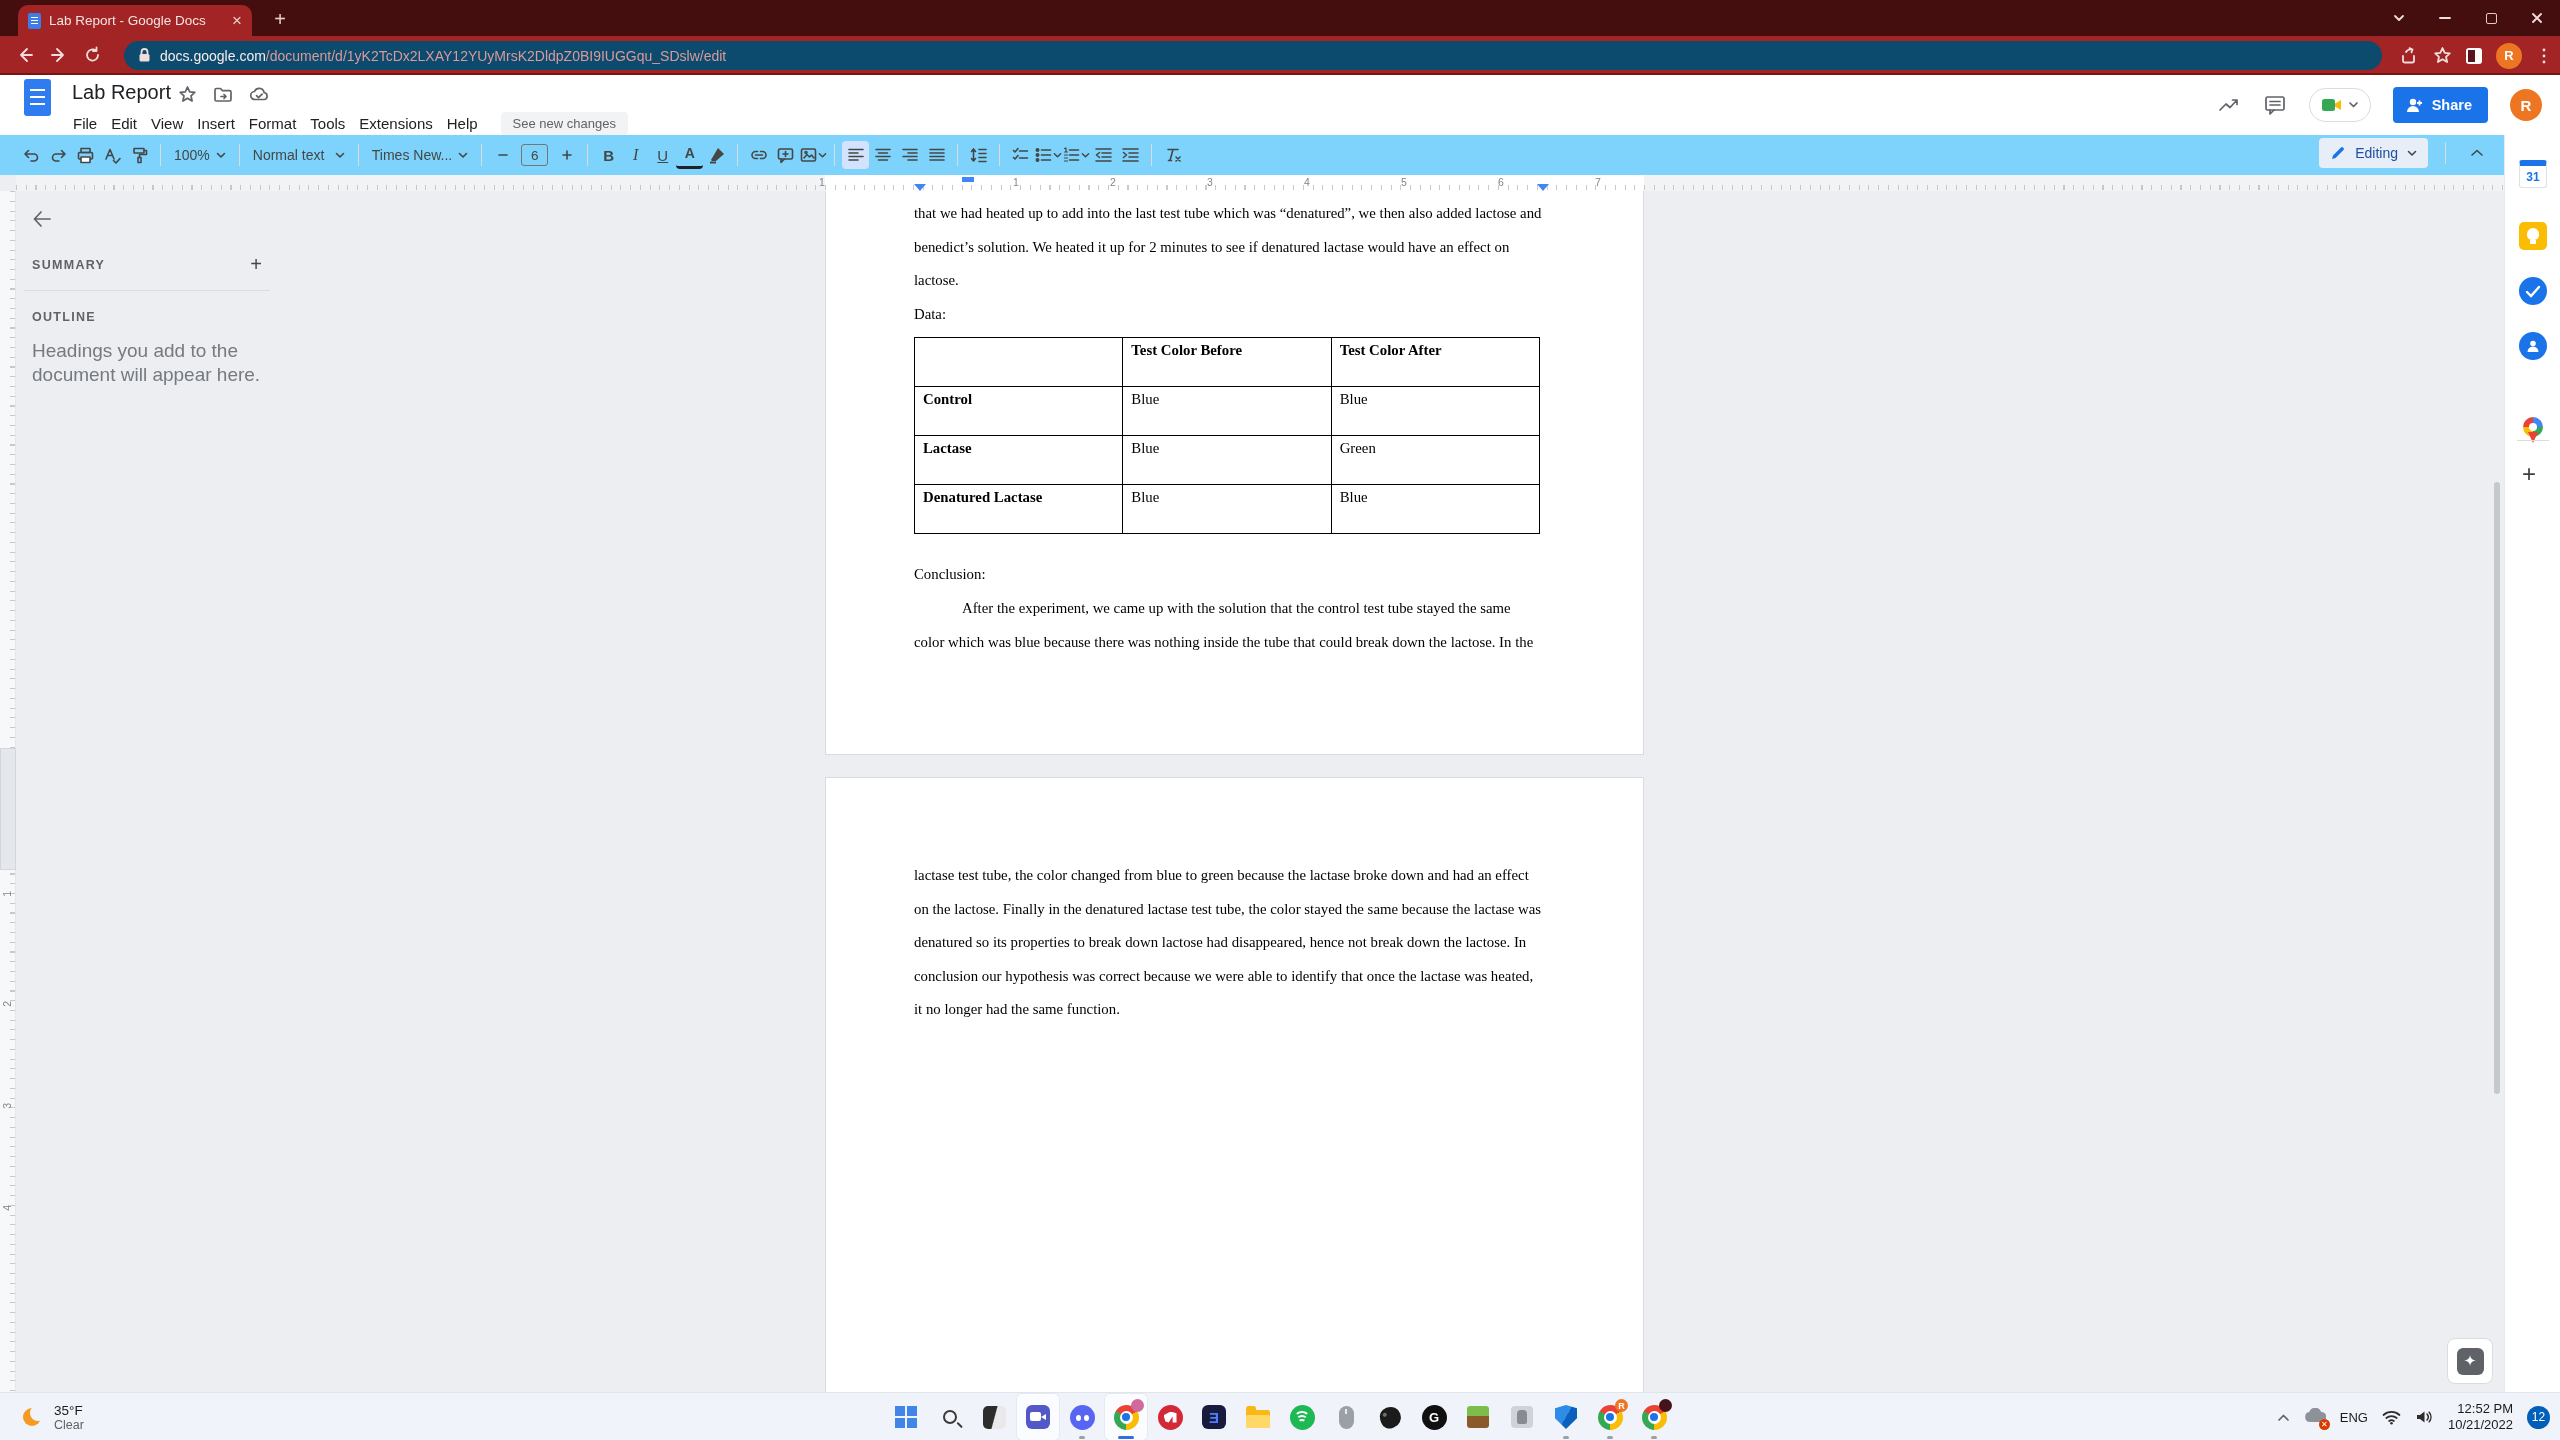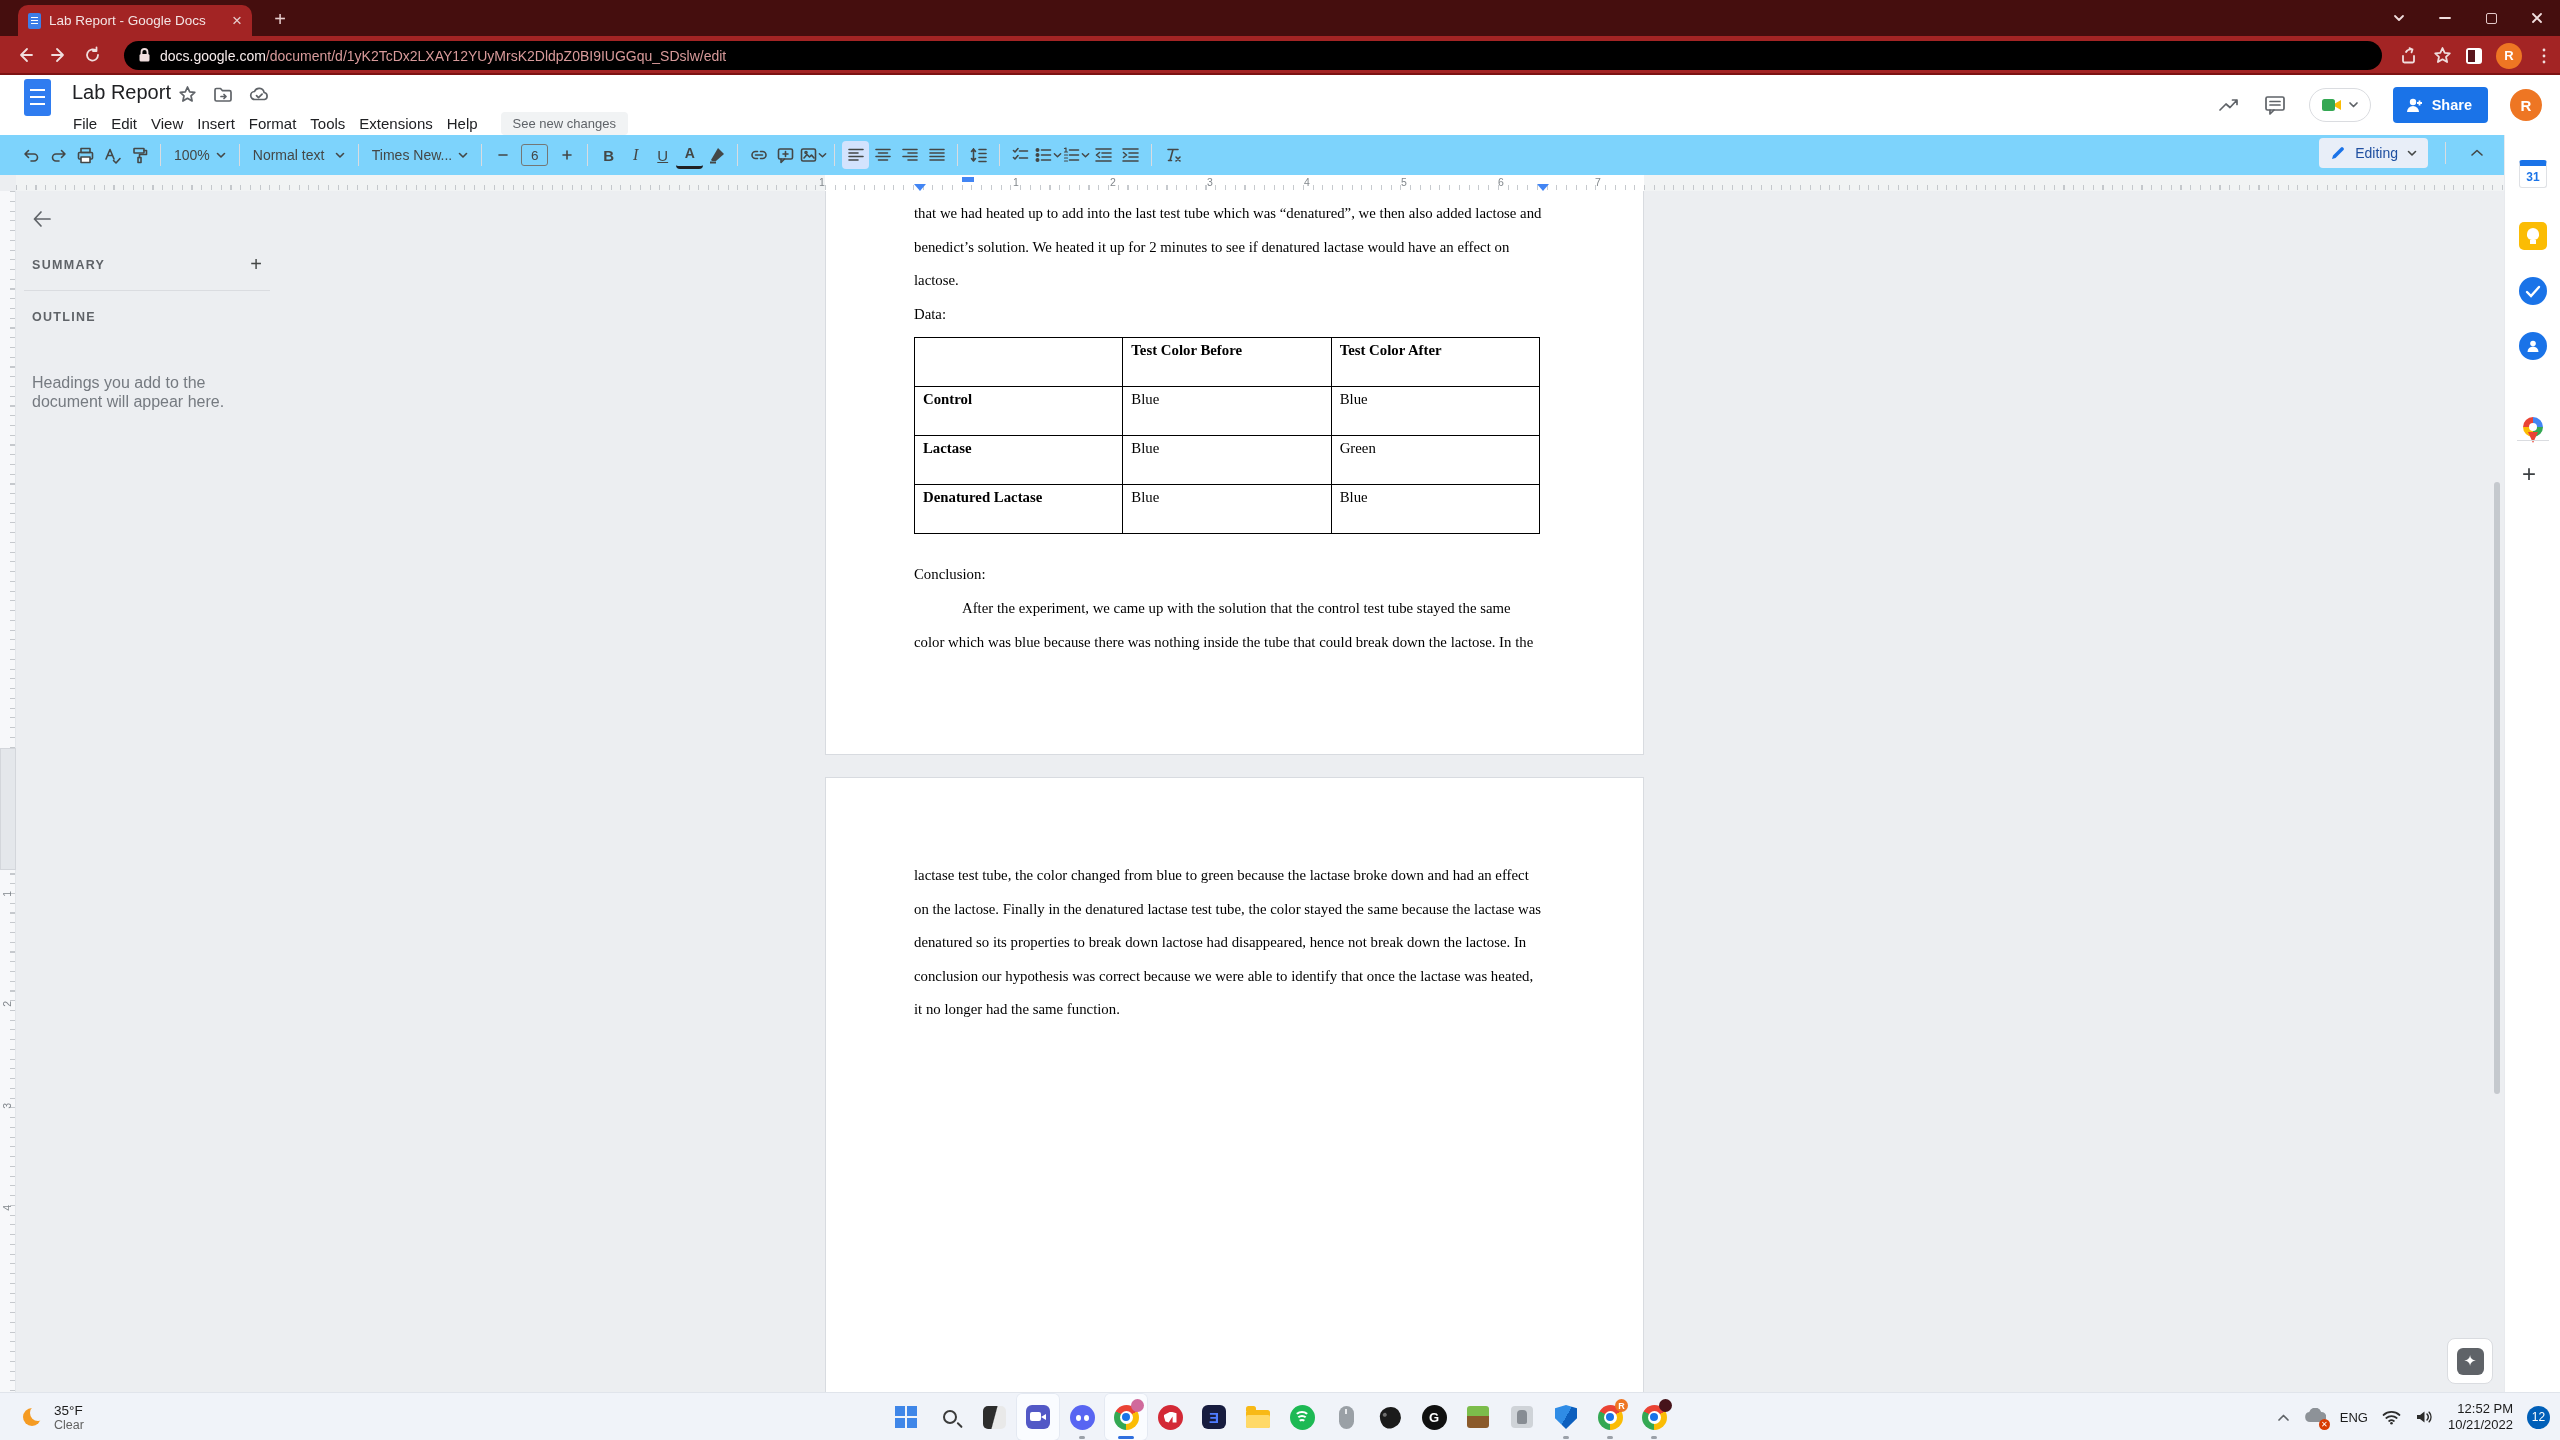--- a/index.html
+++ b/index.html
@@ -17,21 +17,21 @@
   .favicon::after { content:""; position:absolute; left:3px; top:4px; width:7px; height:7px;
       background:linear-gradient(#fff 0 1.5px, transparent 1.5px 3px, #fff 3px 4.5px, transparent 4.5px 6px, #fff 6px 7px);}
   .newtab { position:absolute; left:268px; top:8px; width:24px; height:24px; color:#e7cfcf;
             font-size:20px; text-align:center; line-height:23px; border-radius:50%; }
   .wctrl { position:absolute; top:0; height:36px; width:46px; display:flex; align-items:center; justify-content:center; color:#e3c8c8; font-size:15px;}
   .wc-max span { display:block; width:11px; height:11px; border:1.4px solid #e3c8c8; border-radius:2px;}
 
   .urlbar { position:absolute; left:0; top:36px; width:2560px; height:39px; background:#a32424;
             border-bottom:2px solid #7c1313; display:flex; align-items:center; }
   .nav-ic { width:34px; height:28px; display:flex; align-items:center; justify-content:center; color:#f2e2e2; font-size:19px; }
-  .url-pill { position:absolute; left:124px; top:5px; width:2258px; height:29px; background:#000000;
+  .url-pill { position:absolute; left:124px; top:5px; width:2258px; height:29px; background:#0c4a6e;
               border-radius:15px; display:flex; align-items:center; padding:0 14px; gap:9px; }
   .url-domain { color:#f7ecec; font-size:14px; }
   .url-path { color:#d89a9a; font-size:14px; }
   .br-right { position:absolute; right:8px; top:5px; height:29px; display:flex; align-items:center; gap:14px; }
   .ext-sq { width:16px; height:16px; background:#fff; border-radius:3px; position:relative;}
   .ext-sq::after{content:"";position:absolute;left:2px;top:2px;width:7px;height:12px;background:#58151c;}
   .avatar { width:26px; height:26px; border-radius:50%; background:#ee7623; color:#fff; font-size:13px;
             display:flex; align-items:center; justify-content:center; font-weight:bold; }
 
   
@@ -96,21 +96,21 @@
 
   
   .opanel { position:absolute; left:16px; top:0; width:262px; }
   .back-arrow { position:absolute; left:14px; top:16px; width:28px; height:28px; color:#444746; }
   .sumrow { position:absolute; left:16px; top:62px; width:230px; display:flex; align-items:center; }
   .sumlabel { font-size:12.5px; letter-spacing:1.3px; color:#5f6368; font-weight:bold; }
   .plusbtn { margin-left:auto; font-size:20px; color:#444746; font-weight:400; }
   .odiv { position:absolute; left:8px; top:99px; width:246px; height:1px; background:#dadce0; }
   .outlabel { position:absolute; left:16px; top:119px; font-size:12.5px; letter-spacing:1.3px;
               color:#5f6368; font-weight:bold; }
-  .ohint { position:absolute; left:16px; top:148px; width:234px; font-size:16px; line-height:19px; color:#757a80;margin-top:34px; }
+  .ohint { position:absolute; left:16px; top:148px; width:234px; font-size:19px; line-height:24px; color:#757a80; }
 
   
   .page { position:absolute; left:825px; width:819px; background:#fff;
           border:1px solid #d8dbe0; }
   .page1 { top:0; height:564px; border-top:none; }
   .page2 { top:586px; height:615px; border-bottom:none; }
   .pcontent { position:absolute; left:88px; top:0; width:626px; }
   .dline { height:33.6px; line-height:33.6px; font-family:"Liberation Serif", serif; font-size:14.8px;
            color:#000; white-space:nowrap; }
   .indent1 { padding-left:48px; }

